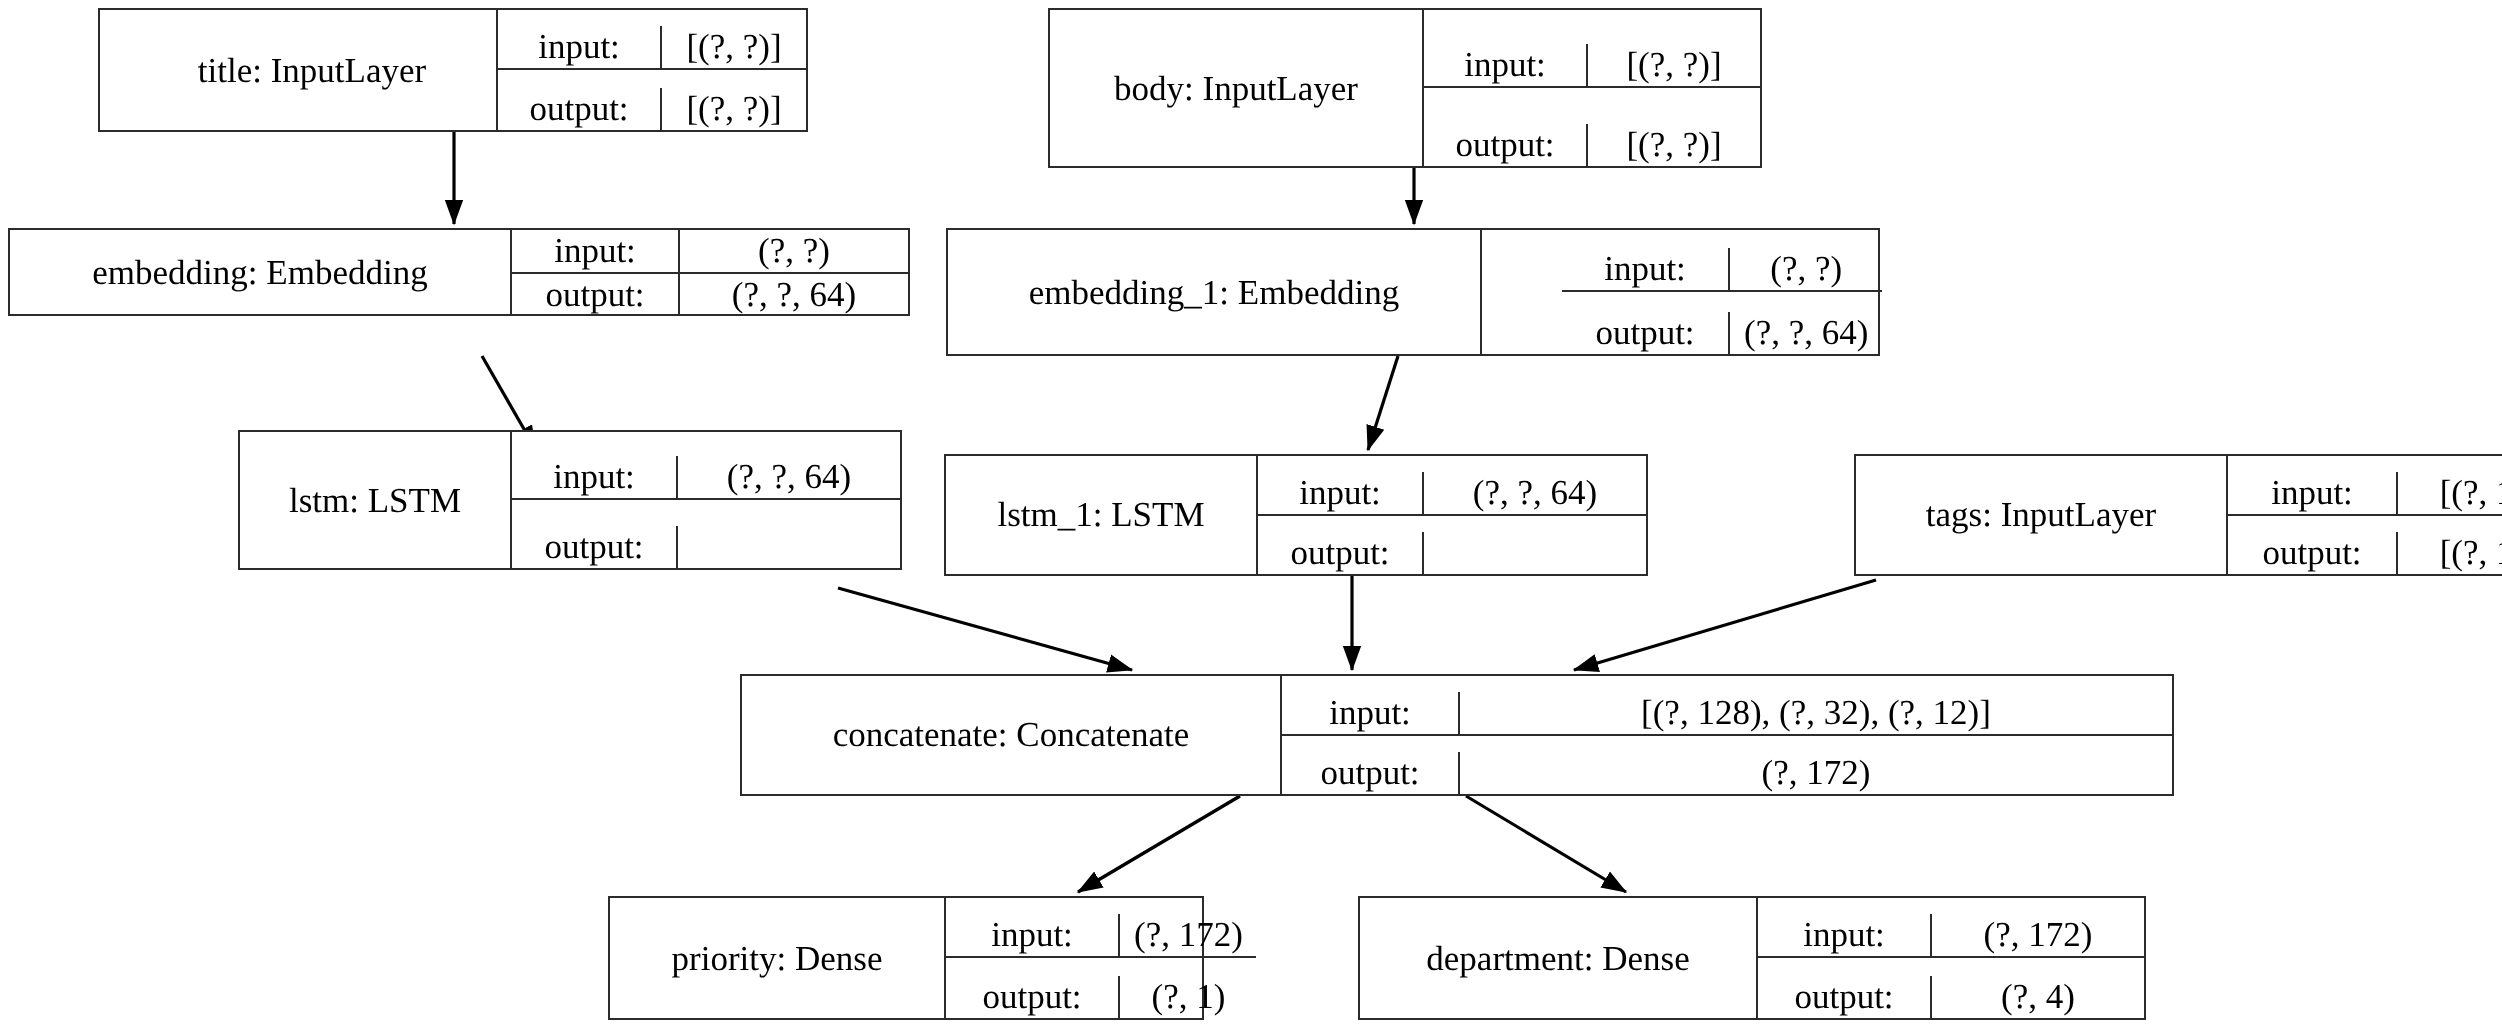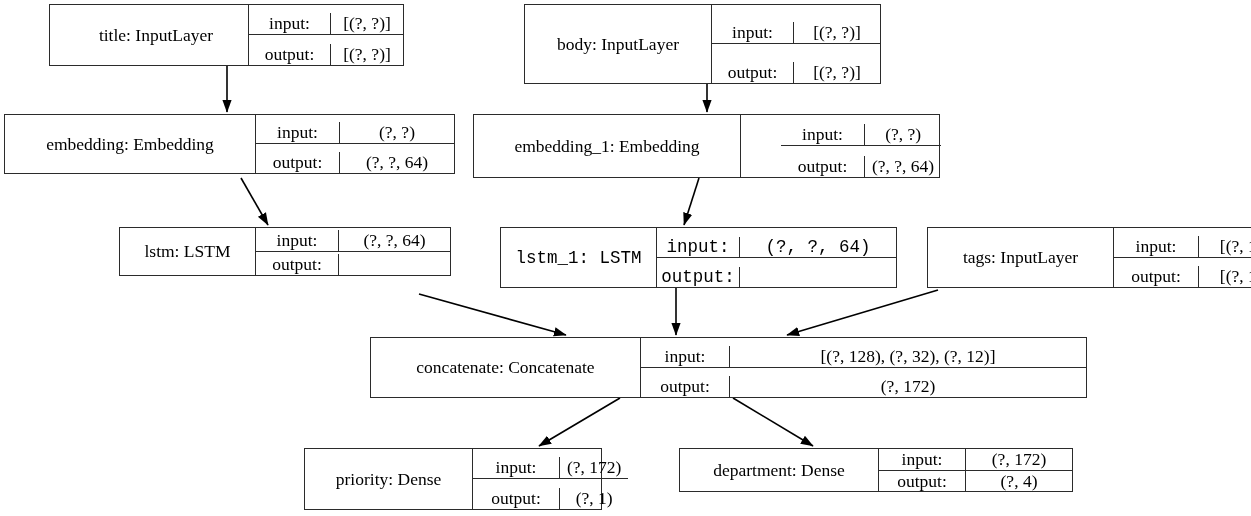--- a/index.html
+++ b/index.html
@@ -114,34 +114,34 @@
           <div class="io-row first">
             <div class="io-label" style="width: 82px; flex: 0 0 82px;">input:</div>
             <div class="io-value">[(?, ?)]</div>
           </div>
           <div class="io-row ">
             <div class="io-label" style="width: 82px; flex: 0 0 82px;">output:</div>
             <div class="io-value">[(?, ?)]</div>
           </div>
         </div>
       </div>
-      <div class="node" style="left: 4px; top: 114px; width: 451px; height: 60px;">
+      <div class="node" style="left: 4px; top: 114px; width: 451px; height: 44px;">
         <div class="node-name" style="width: 251px; flex: 0 0 251px;">embedding: Embedding</div>
         <div class="node-io">
           <div class="io-row first">
             <div class="io-label" style="width: 84px; flex: 0 0 84px;">input:</div>
             <div class="io-value">(?, ?)</div>
           </div>
           <div class="io-row ">
             <div class="io-label" style="width: 84px; flex: 0 0 84px;">output:</div>
             <div class="io-value">(?, ?, 64)</div>
           </div>
         </div>
       </div>
-      <div class="node" style="left: 119px; top: 227px; width: 332px; height: 49px;">
+      <div class="node" style="left: 119px; top: 215px; width: 332px; height: 70px;">
         <div class="node-name" style="width: 136px; flex: 0 0 136px;">lstm: LSTM</div>
         <div class="node-io">
           <div class="io-row first">
             <div class="io-label" style="width: 83px; flex: 0 0 83px;">input:</div>
             <div class="io-value">(?, ?, 64)</div>
           </div>
           <div class="io-row ">
             <div class="io-label" style="width: 83px; flex: 0 0 83px;">output:</div>
           </div>
         </div>
@@ -165,21 +165,21 @@
           <div class="io-row first">
             <div class="io-label" style="width: 84px; flex: 0 0 84px;">input:</div>
             <div class="io-value">(?, ?)</div>
           </div>
           <div class="io-row ">
             <div class="io-label" style="width: 84px; flex: 0 0 84px;">output:</div>
             <div class="io-value">(?, ?, 64)</div>
           </div>
         </div>
       </div>
-      <div class="node" style="left: 500px; top: 227px; width: 397px; height: 61px; font-family: Liberation Mono, monospace;">
+      <div class="node" style="left: 472px; top: 227px; width: 352px; height: 61px;">
         <div class="node-name" style="width: 156px; flex: 0 0 156px;">lstm_1: LSTM</div>
         <div class="node-io">
           <div class="io-row first">
             <div class="io-label" style="width: 83px; flex: 0 0 83px;">input:</div>
             <div class="io-value">(?, ?, 64)</div>
           </div>
           <div class="io-row ">
             <div class="io-label" style="width: 83px; flex: 0 0 83px;">output:</div>
           </div>
         </div>
@@ -216,21 +216,21 @@
           <div class="io-row first">
             <div class="io-label" style="width: 87px; flex: 0 0 87px;">input:</div>
             <div class="io-value">(?, 172)</div>
           </div>
           <div class="io-row ">
             <div class="io-label" style="width: 87px; flex: 0 0 87px;">output:</div>
             <div class="io-value">(?, 1)</div>
           </div>
         </div>
       </div>
-      <div class="node" style="left: 679px; top: 448px; width: 394px; height: 44px;">
+      <div class="node" style="left: 679px; top: 448px; width: 394px; height: 62px;">
         <div class="node-name" style="width: 199px; flex: 0 0 199px;">department: Dense</div>
         <div class="node-io">
           <div class="io-row first">
             <div class="io-label" style="width: 87px; flex: 0 0 87px;">input:</div>
             <div class="io-value">(?, 172)</div>
           </div>
           <div class="io-row ">
             <div class="io-label" style="width: 87px; flex: 0 0 87px;">output:</div>
             <div class="io-value">(?, 4)</div>
           </div>

